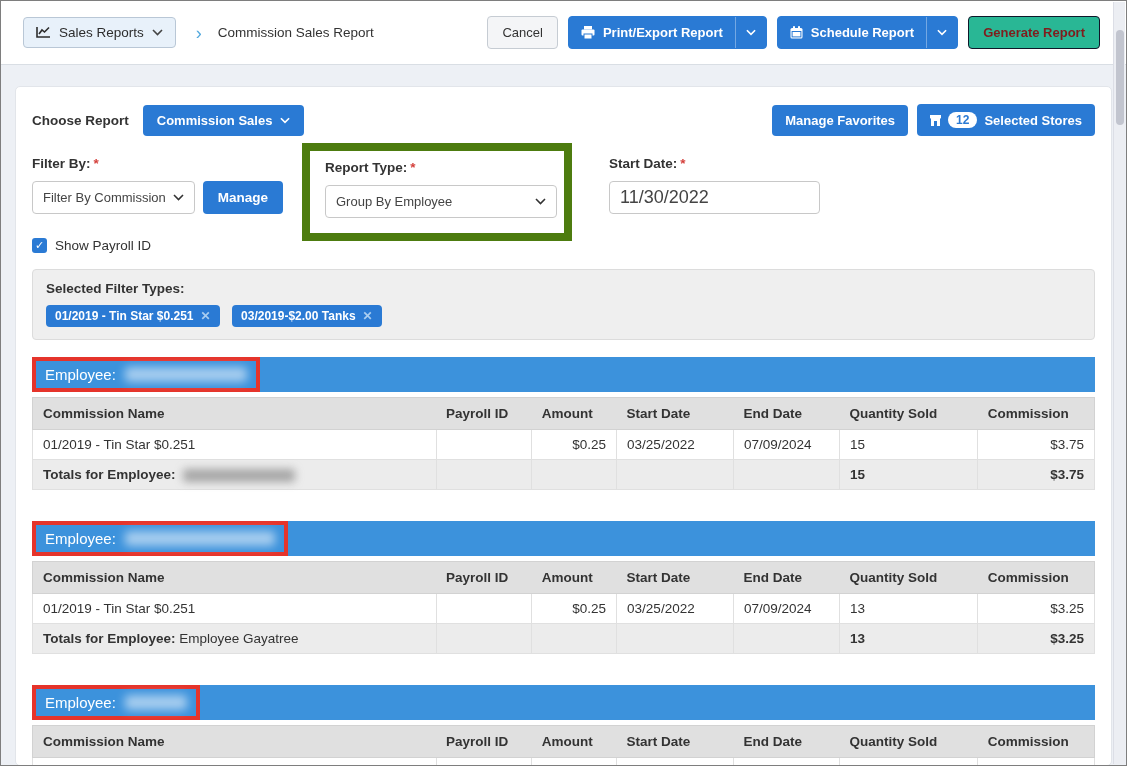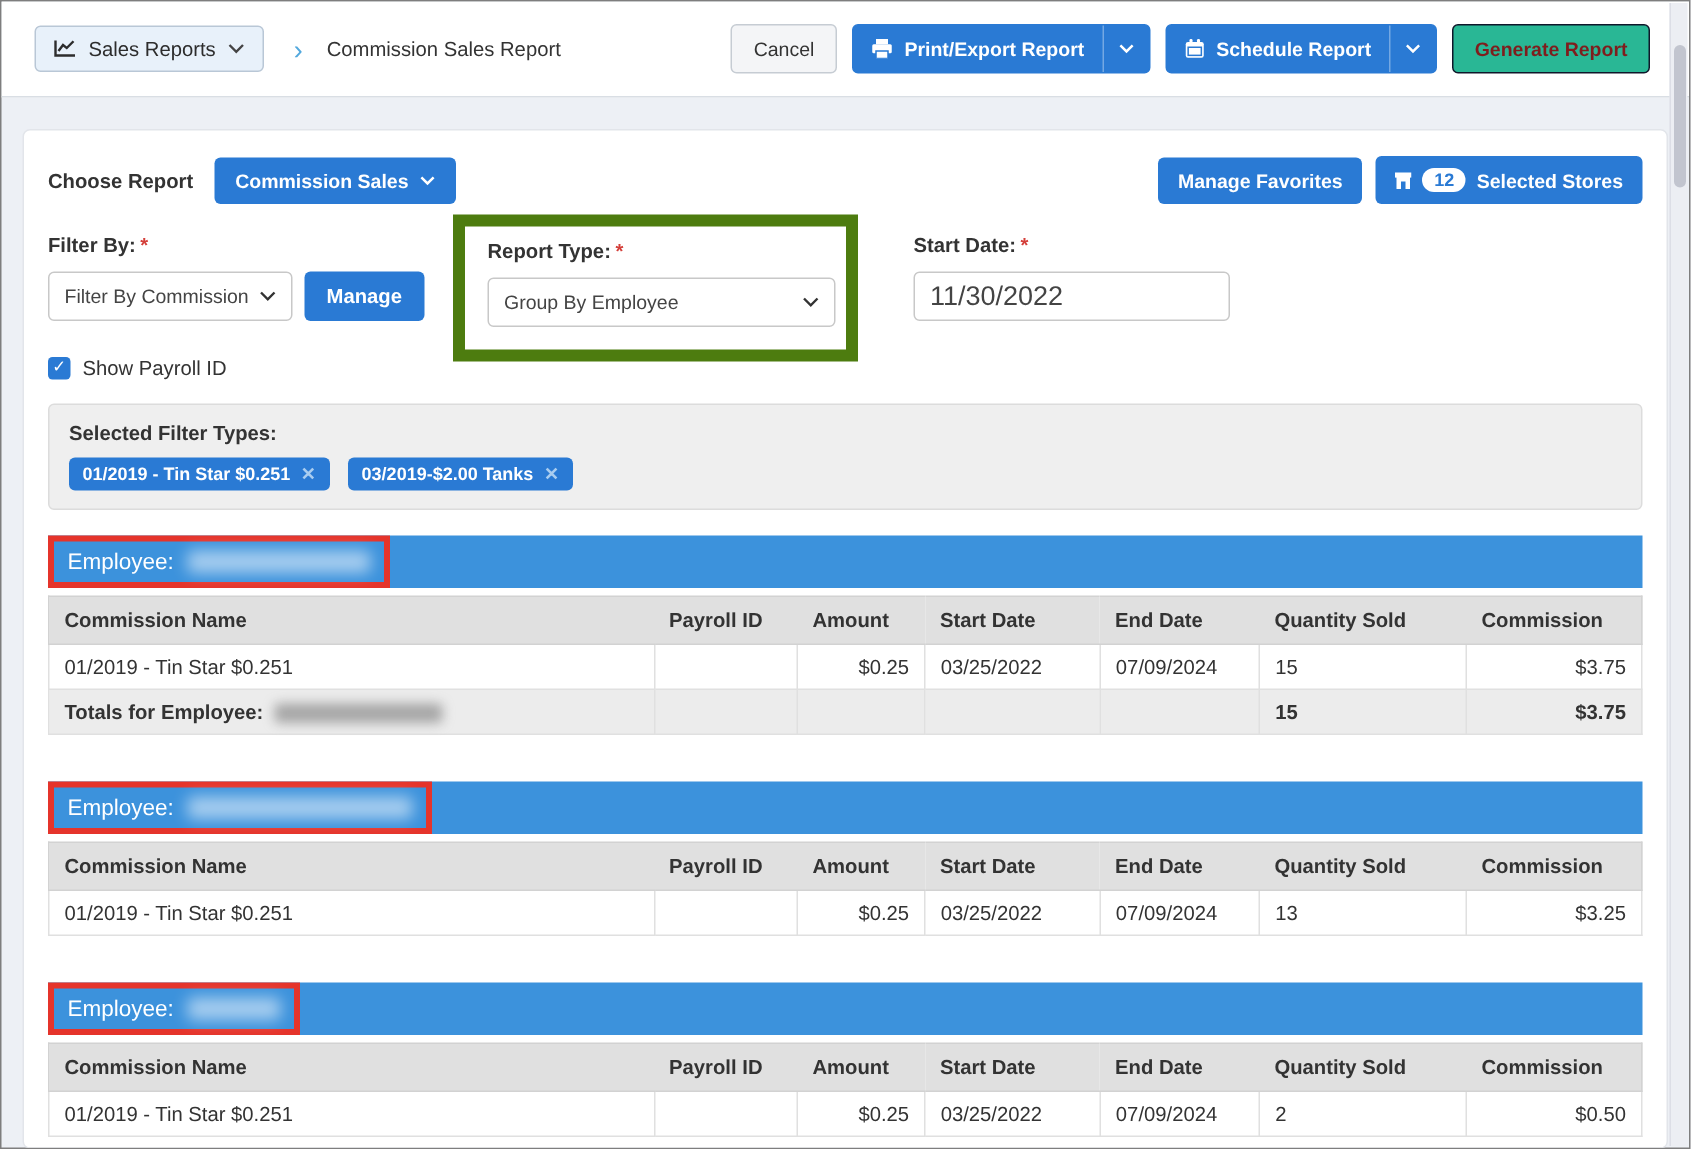--- a/index.html
+++ b/index.html
@@ -345,20 +345,29 @@
         <tbody>
           <tr>
             <td>01/2019 - Tin Star $0.251</td>
             <td></td>
             <td class="r">$0.25</td>
             <td>03/25/2022</td>
             <td>07/09/2024</td>
             <td>13</td>
             <td class="r">$3.25</td>
           </tr>
+          <tr class="totals">
+            <td><span class="b">Totals for Employee:</span> <span>Employee Gayatree</span></td>
+            <td></td>
+            <td></td>
+              <td></td>
+              <td></td>
+            <td class="b">13</td>
+            <td class="r b">$3.25</td>
+          </tr>
         </tbody>
       </table>
     </div>
 
     <div class="section">
       <div class="sec-bar">
         <span class="redbox">
           <span>Employee:</span>
           <span class="blur-name" style="width:62px;"></span>
         </span>

